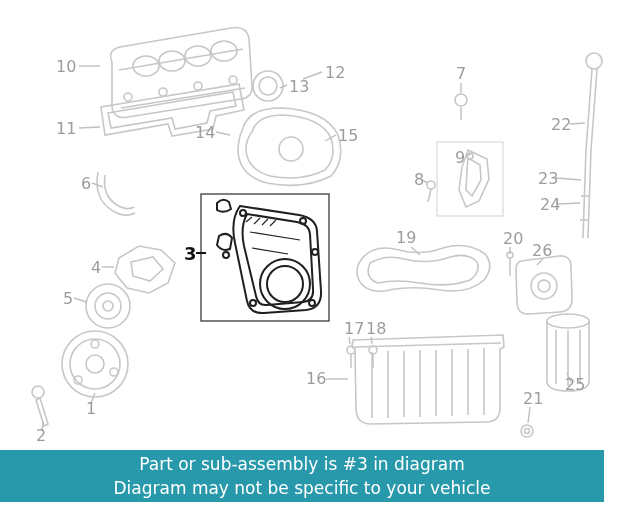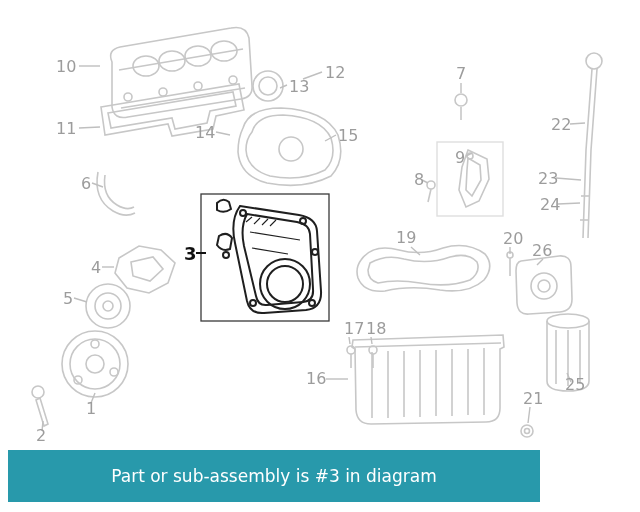--- a/index.html
+++ b/index.html
@@ -9,21 +9,21 @@
   .lineart path, .lineart circle, .lineart ellipse, .lineart rect { fill:none; stroke:var(--line_art,#c7c7c7); stroke-width:1.6; }
   .lineart-lighter rect { fill:none; stroke:#dfdfdf; stroke-width:1.4; }
   .leader { stroke:#bfbfbf; stroke-width:1.4; fill:none; }
   .plabel { fill:var(--label_text,#9c9c9c); font-size:16px; font-family:"DejaVu Sans", sans-serif; }
   .hl path, .hl circle { fill:none; stroke:var(--highlight,#1f1f1f); stroke-width:2; }
   .hl .hl-fill { fill:#ffffff; }
   .hl .thin { stroke-width:1.1; }
   .hl-box { fill:none; stroke:#3a3a3a; stroke-width:1.3; }
   .hl-label { fill:#111111; font-size:18px; font-weight:bold; font-family:"DejaVu Sans", sans-serif; }
   .hl-leader { stroke:#111111; stroke-width:2; }
-  .caption { position:absolute; left:8px; top:450px; width:532px; height:52px;
+  .caption { position:absolute; left:0; top:450px; width:604px; height:52px;
              background:var(--caption_bg,#2899ab); color:var(--caption_text,#ffffff);
              text-align:center; display:flex; flex-direction:column; justify-content:center; gap:1px; }
   .cap-line { font-size:17px; line-height:1.35; }
 </style>
 </head>
 <body>
 
 <div class="screen">
 
   <svg class="art" viewBox="0 0 640 452" width="640" height="452">
@@ -246,15 +246,16 @@
       <text class="plabel" x="551" y="130">22</text>
       <text class="plabel" x="538" y="184">23</text>
       <text class="plabel" x="540" y="210">24</text>
       <text class="plabel" x="565" y="390">25</text>
       <text class="plabel" x="532" y="256">26</text>
     </g>
   </svg>
 
   <div class="caption">
     <div class="cap-line">Part or sub-assembly is #3 in diagram</div>
+    <div class="cap-line">Diagram may not be specific to your vehicle</div>
   </div>
 
 </div>
 
 </body></html>

